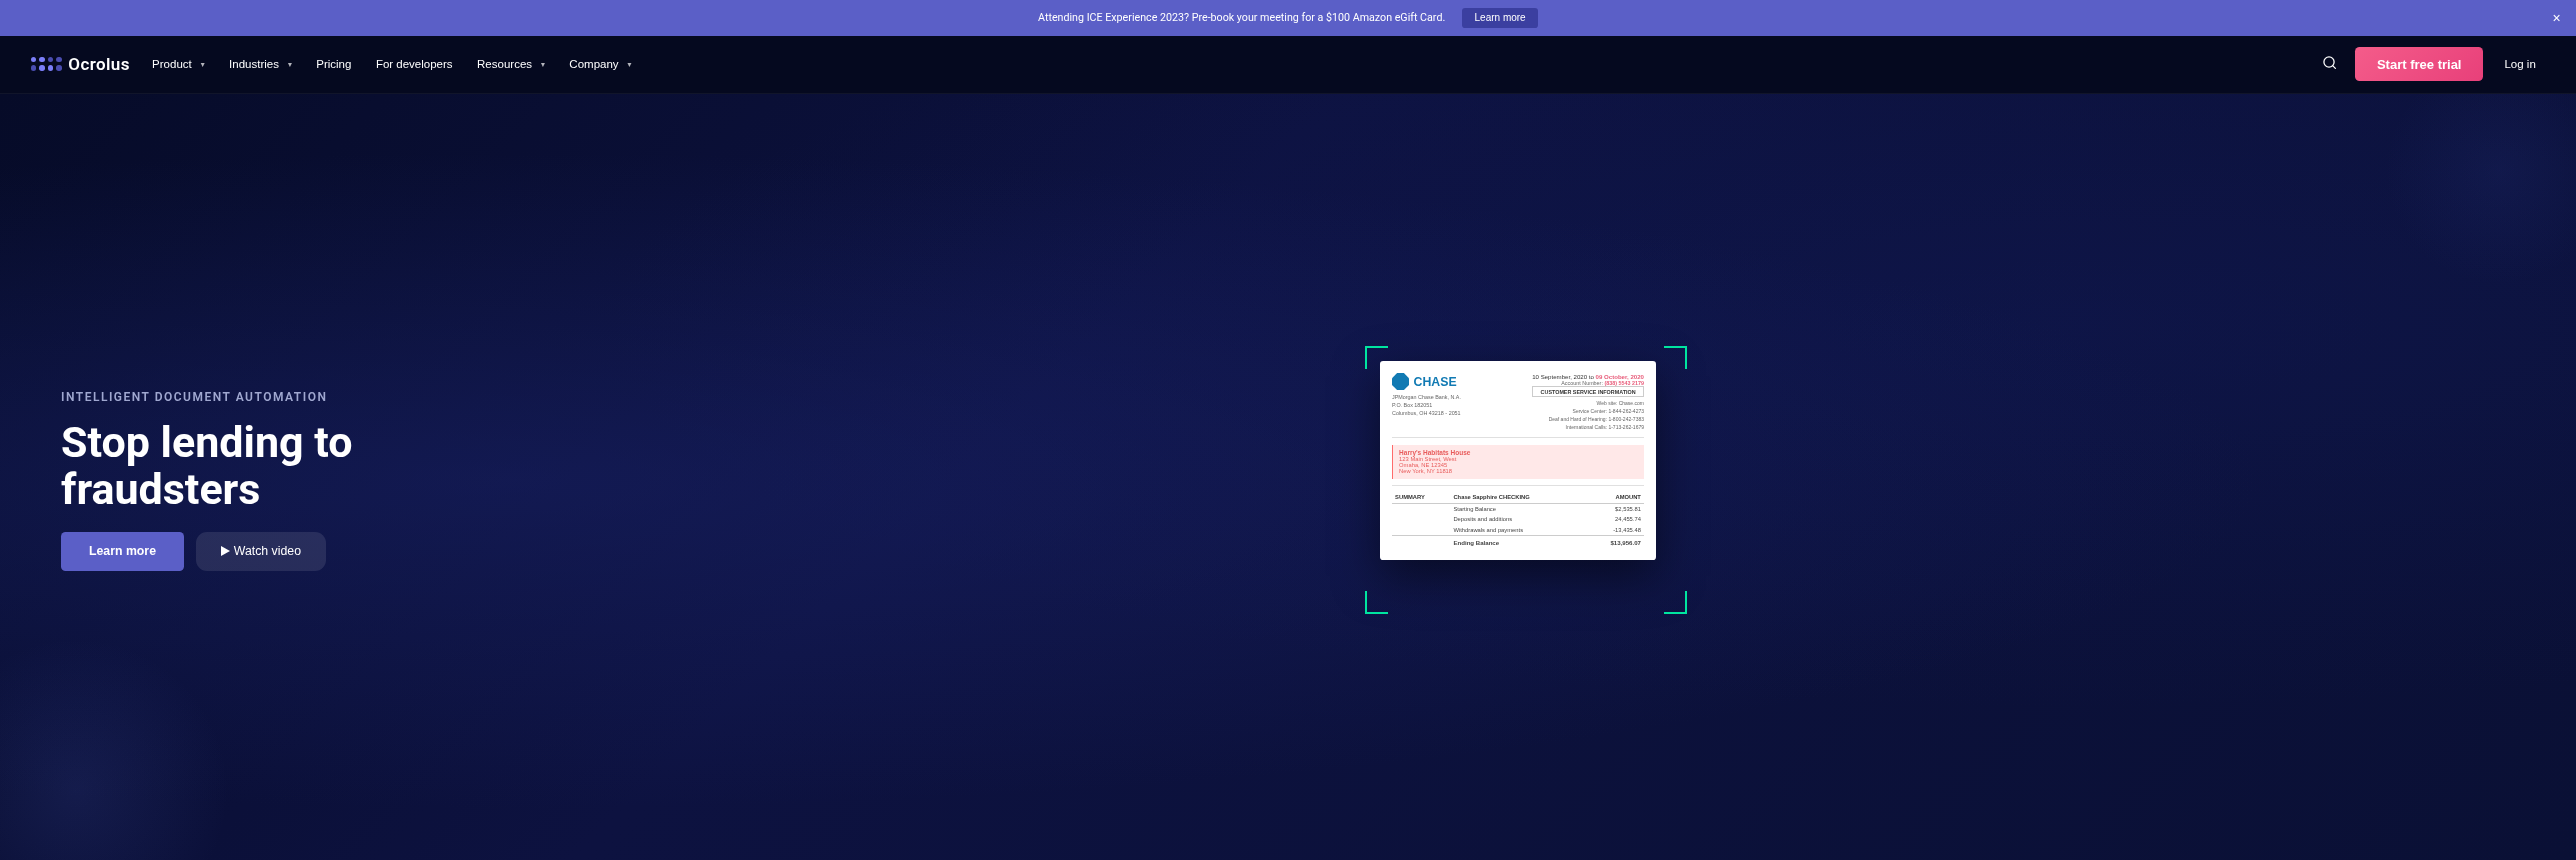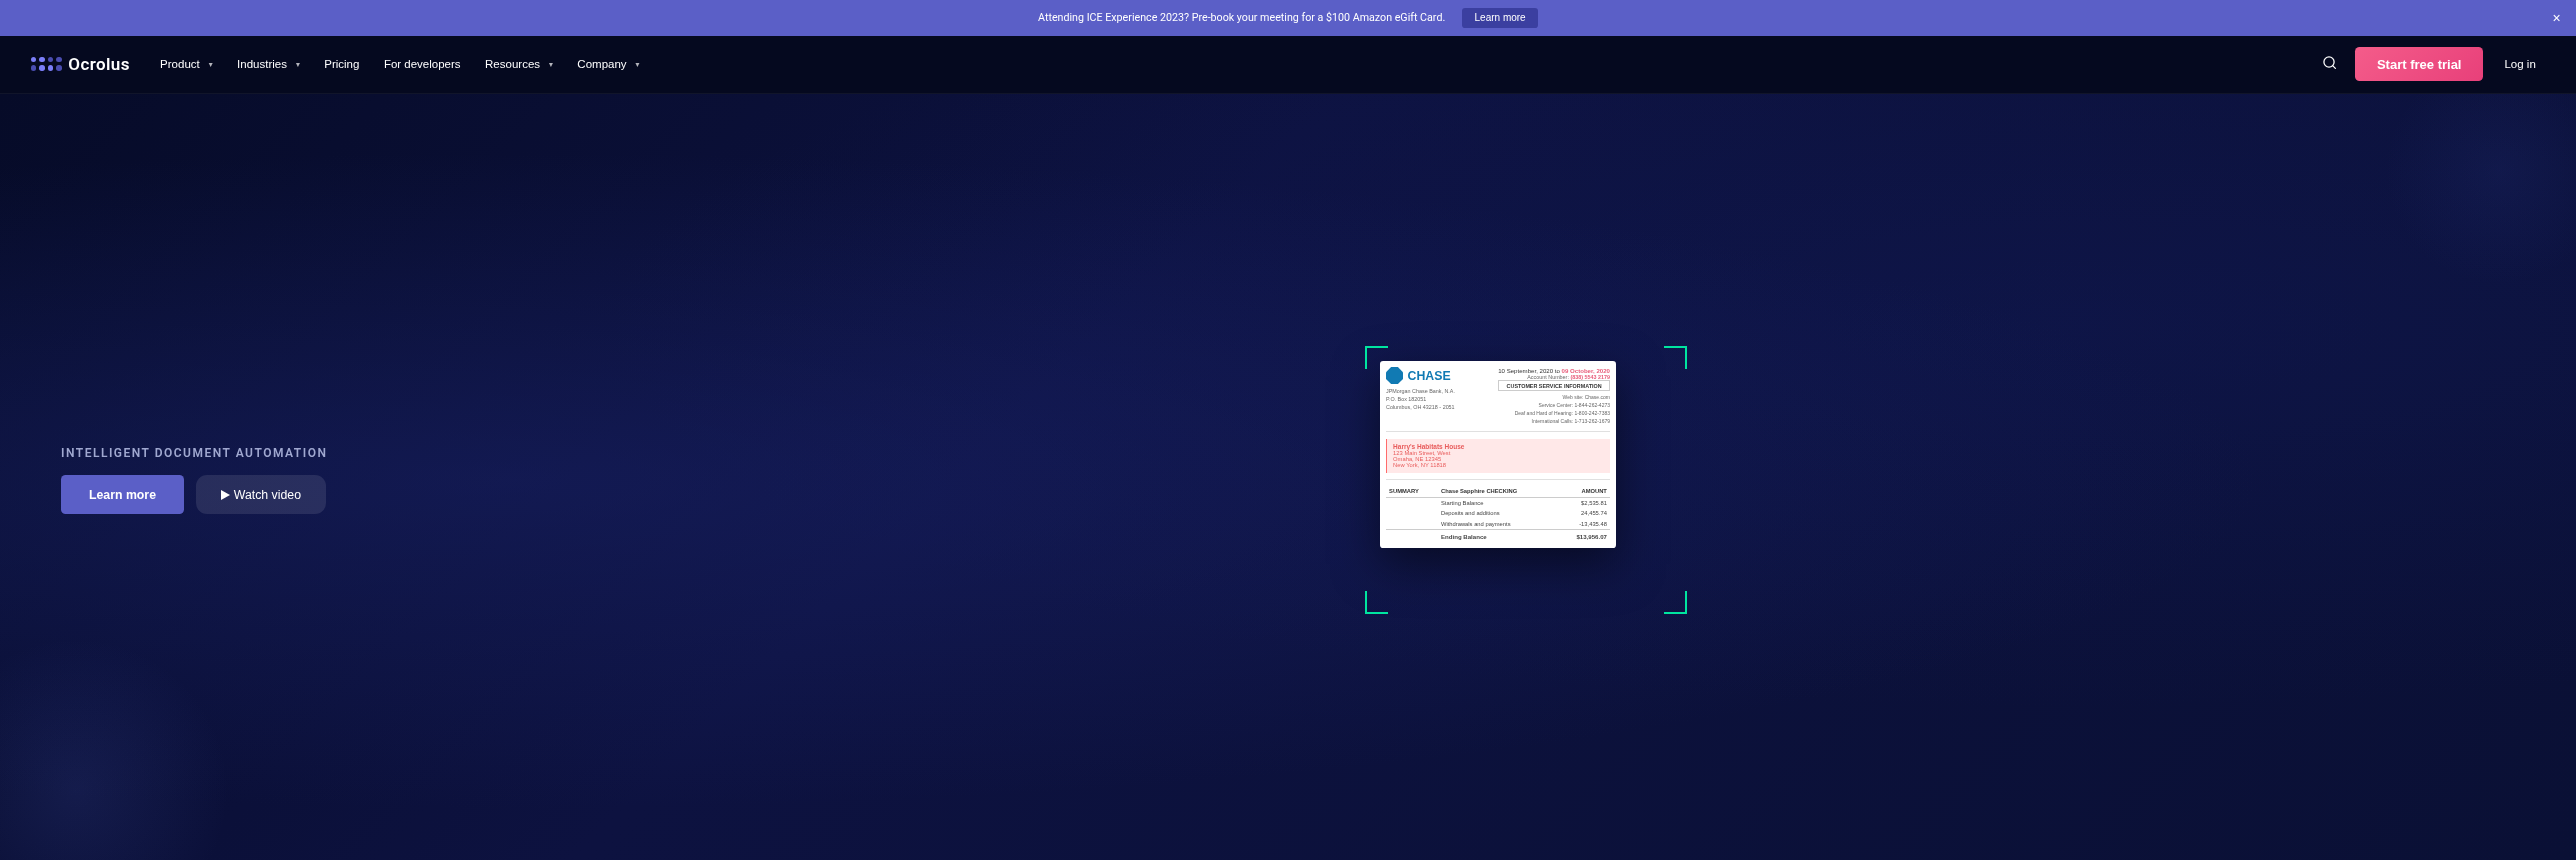--- a/index.html
+++ b/index.html
@@ -64,21 +64,21 @@
       align-items: center;
       padding: 0 31px;
       height: 58px;
       border-bottom: 0.8px solid rgba(255,255,255,0.05);
     }
 
     .logo-container {
       display: flex;
       align-items: center;
       gap: 6.1px;
-      margin-right: 21px;
+      margin-right: 13px;
       text-decoration: none;
       color: #ffffff;
     }
 
     .logo-dots {
       display: grid;
       grid-template-columns: repeat(4, 6.1px);
       grid-template-rows: repeat(2, 6.1px);
       gap: 2.3px;
     }
@@ -302,22 +302,22 @@
       border-width: 0 0 2.3px 2.3px;
     }
     .scan-corner.br {
       bottom: 0; right: 0;
       border-width: 0 2.3px 2.3px 0;
     }
 
     .bank-statement {
       background: #ffffff;
       border-radius: 3.1px;
-      padding: 6px;
-      width: 236px;
+      padding: 12px;
+      width: 276px;
       font-family: Arial, sans-serif;
       color: #333;
       box-shadow: 0 15.3px 46px rgba(0,0,0,0.5);
     }
 
     .chase-header {
       display: flex;
       justify-content: space-between;
       align-items: flex-start;
       margin-bottom: 6.1px;
@@ -527,20 +527,21 @@
     <button class="login-btn">Log in</button>
   </div>
 </nav>
 
 <section class="hero">
   <div class="glow-left"></div>
   <div class="glow-right"></div>
 
   <div class="hero-content">
     <p class="hero-eyebrow">INTELLIGENT DOCUMENT AUTOMATION</p>
+    <h1 class="hero-title">Stop lending to fraudsters</h1>
     <div class="hero-buttons">
       <button class="btn-learn-more">Learn more</button>
       <button class="btn-watch-video">
         <span class="play-icon"></span>
         <span>Watch video</span>
       </button>
     </div>
   </div>
 
   <div class="hero-visual">

